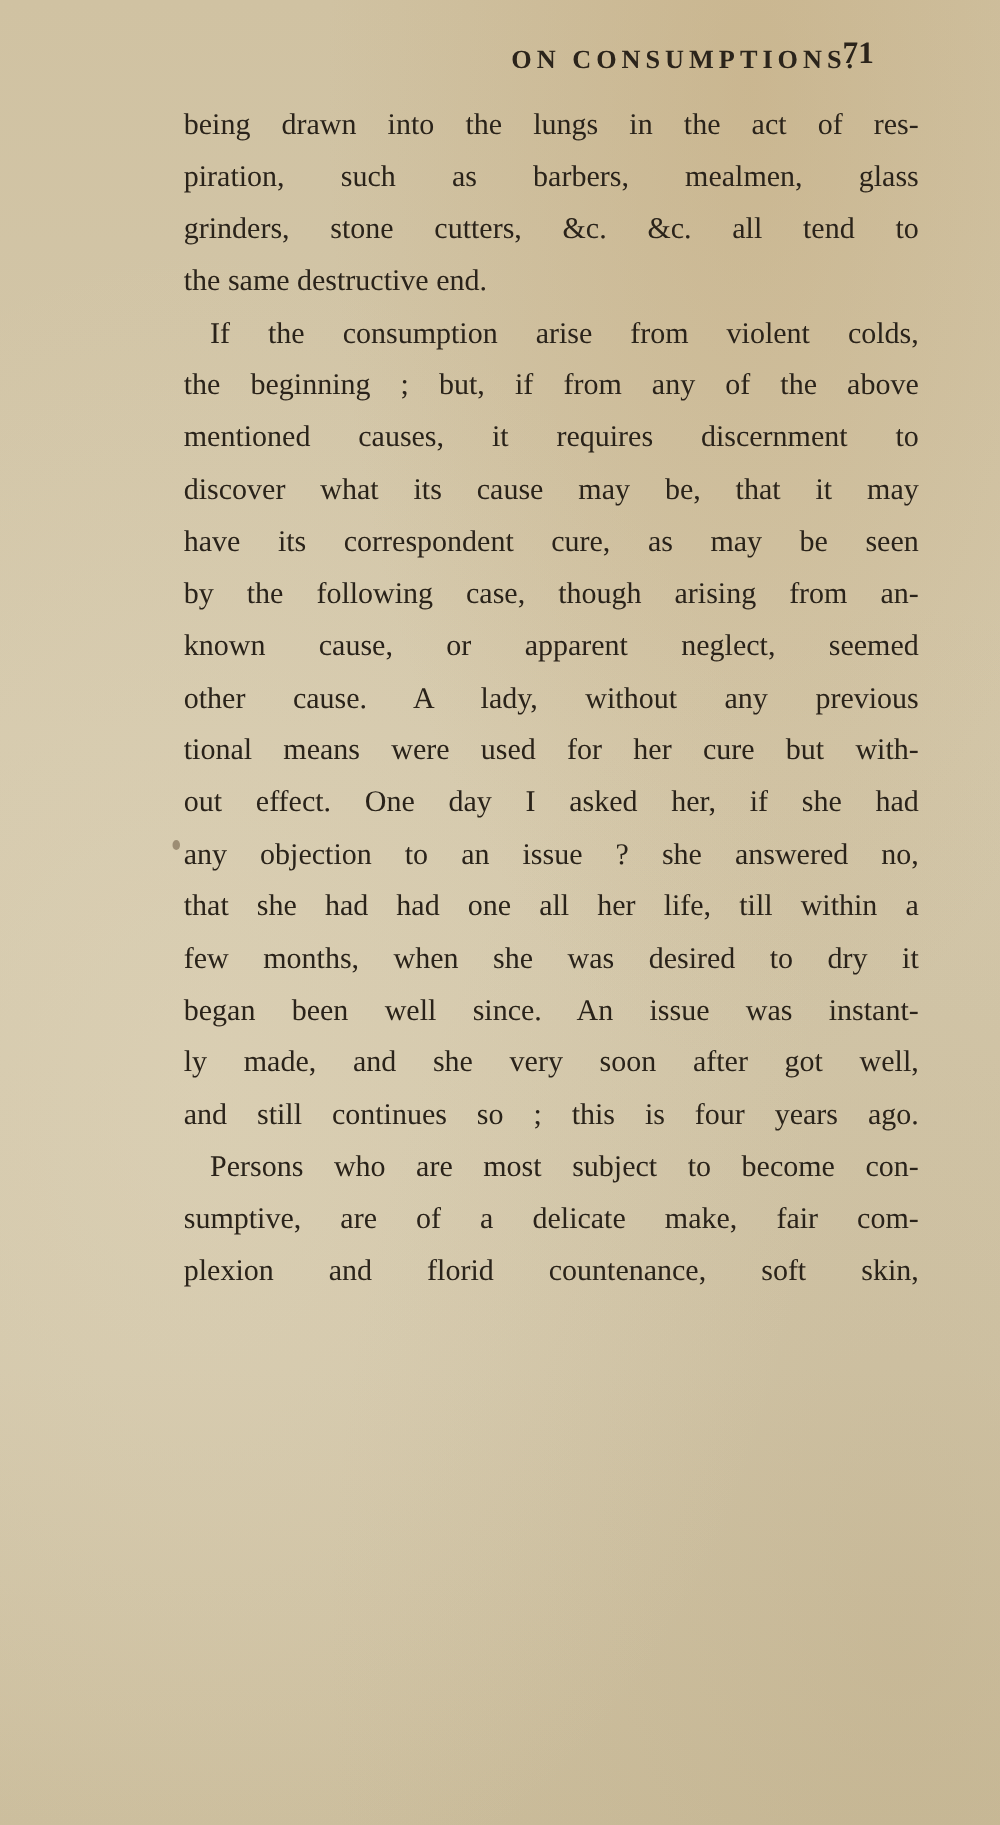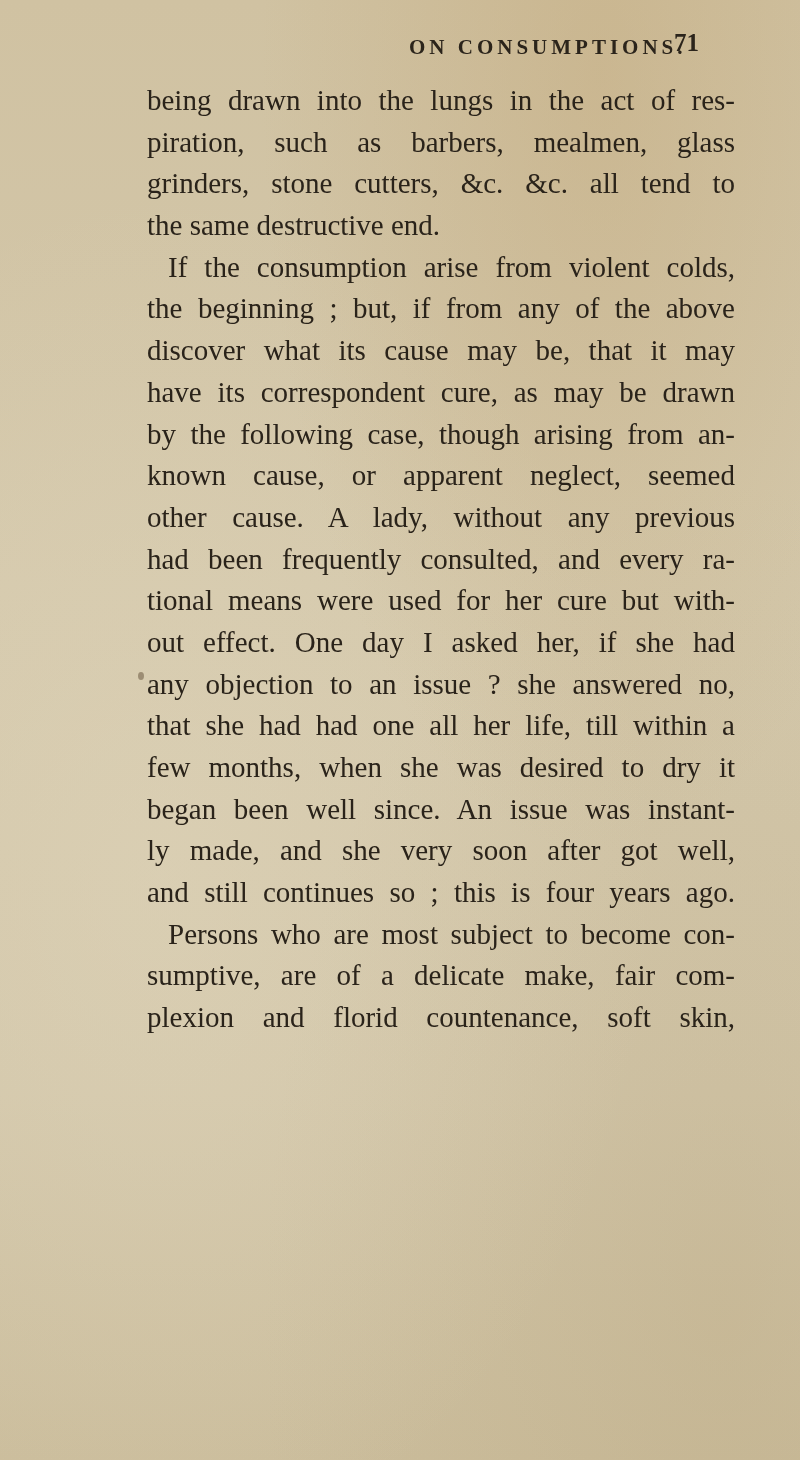--- a/index.html
+++ b/index.html
@@ -51,21 +51,21 @@
     .body-text {
       position: absolute;
       top: 80px;
       left: 147px;
       width: 588px;
     }
     .line {
       display: block;
       height: 41.7px;
       line-height: 41.7px;
-      font-size: 29px;
+      font-size: 24px;
       white-space: nowrap;
       text-align: justify;
       text-align-last: justify;
       color: #2a231a;
     }
     .line.last {
       text-align-last: left;
     }
     .line.indent {
       padding-left: 21px;
@@ -90,26 +90,26 @@
     <span class="page-number">71</span>
   </div>
 
   <div class="body-text">
     <span class="line">being drawn into the lungs in the act of res-</span>
     <span class="line">piration, such as barbers, mealmen, glass</span>
     <span class="line">grinders, stone cutters, &amp;c. &amp;c. all tend to</span>
     <span class="line last">the same destructive end.</span>
     <span class="line indent">If the consumption arise from violent colds,</span>
     <span class="line">the beginning ; but, if from any of the above</span>
+    <span class="line">mentioned causes, it requires discernment to</span>
     <span class="line">discover what its cause may be, that it may</span>
-    <span class="line">have its correspondent cure, as may be drawn</span>
+    <span class="line">have its correspondent cure, as may be seen</span>
     <span class="line">by the following case, though arising from an-</span>
     <span class="line">known cause, or apparent neglect, seemed</span>
     <span class="line">other cause. A lady, without any previous</span>
-    <span class="line">had been frequently consulted, and every ra-</span>
     <span class="line">tional means were used for her cure but with-</span>
     <span class="line">out effect. One day I asked her, if she had</span>
     <span class="line">any objection to an issue ? she answered no,</span>
     <span class="line">that she had had one all her life, till within a</span>
     <span class="line">few months, when she was desired to dry it</span>
     <span class="line">began been well since. An issue was instant-</span>
     <span class="line">ly made, and she very soon after got well,</span>
     <span class="line">and still continues so ; this is four years ago.</span>
     <span class="line indent">Persons who are most subject to become con-</span>
     <span class="line">sumptive, are of a delicate make, fair com-</span>

